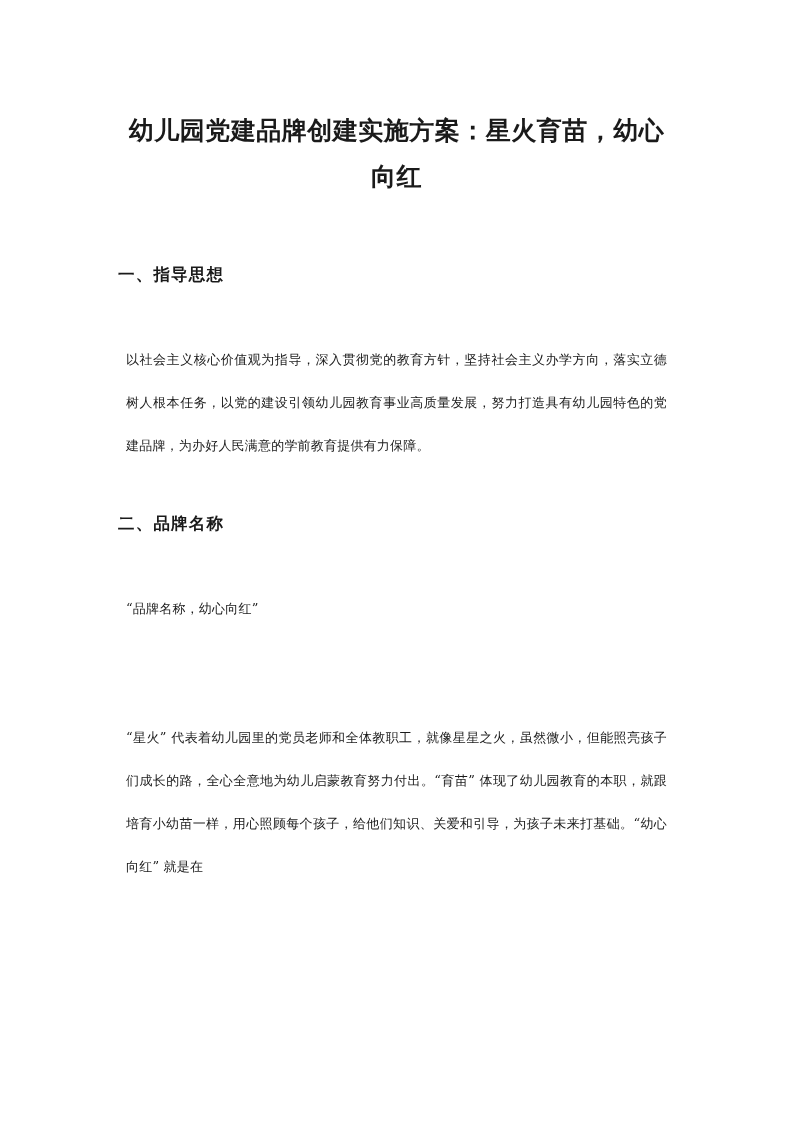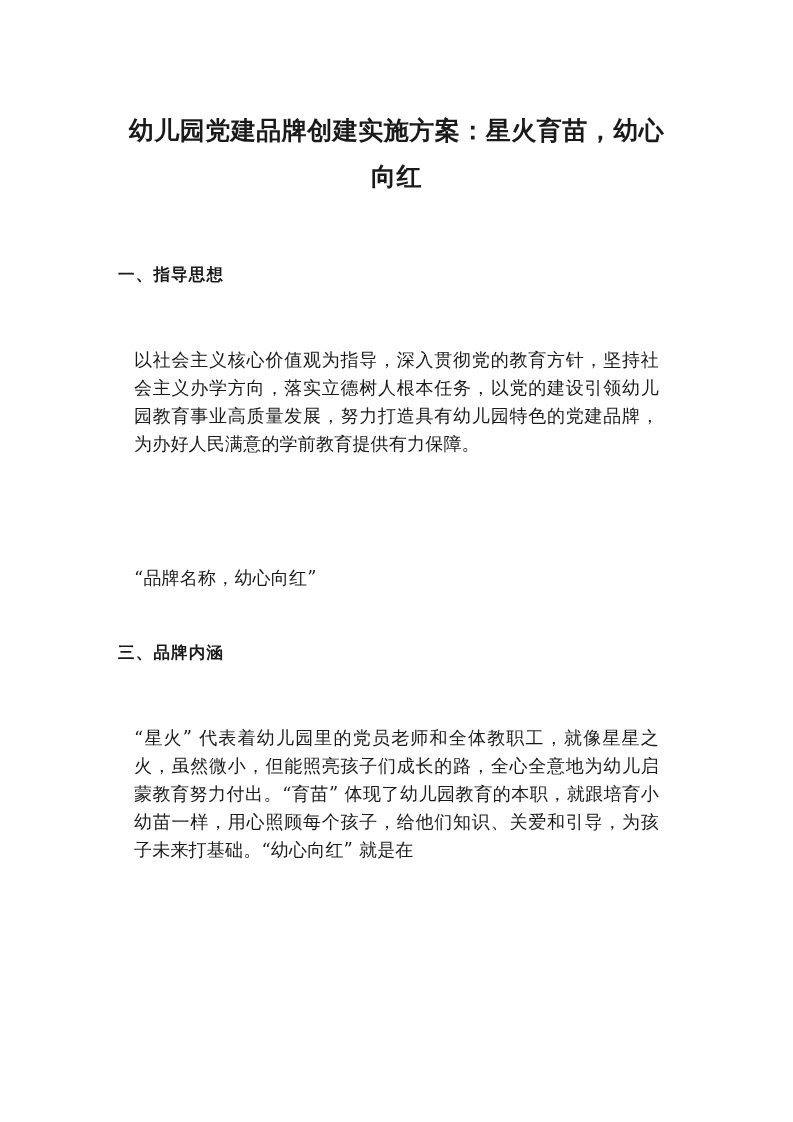--- a/index.html
+++ b/index.html
@@ -34,23 +34,23 @@
     height: 60px;
   }
   .section-heading {
     font-size: 16.5px;
     line-height: 30px;
     font-weight: 700;
     margin: 0;
     letter-spacing: 1.2px;
   }
   .body-para {
-    font-size: 18px;
-    line-height: 28px;
-    margin: 16px;
+    font-size: 13px;
+    line-height: 43px;
+    margin: 8px;
     text-align: justify;
     text-justify: inter-ideograph;
     letter-spacing: 0.2px;
   }
   .gap-lg { height: 40px; }
   .gap-md { height: 34px; }
   .gap-sm { height: 30px; }
 </style>
 </head>
 <body>
@@ -60,23 +60,23 @@
   <h1 class="doc-title">幼儿园党建品牌创建实施方案：星火育苗，幼心向红</h1>
 
   <div class="spacer-after-title"></div>
 
   <div class="section-heading">一、指导思想</div>
   <div class="gap-lg"></div>
 
   <p class="body-para">以社会主义核心价值观为指导，深入贯彻党的教育方针，坚持社会主义办学方向，落实立德树人根本任务，以党的建设引领幼儿园教育事业高质量发展，努力打造具有幼儿园特色的党建品牌，为办好人民满意的学前教育提供有力保障。</p>
   <div class="gap-md"></div>
 
+  <div class="section-heading">二、品牌名称</div>
   <div class="gap-lg"></div>
 
   <p class="body-para">“品牌名称，幼心向红”</p>
   <div class="gap-sm"></div>
 
-  <div class="section-heading">三、品牌内涵</div>
   <div class="gap-lg"></div>
 
   <p class="body-para">“星火” 代表着幼儿园里的党员老师和全体教职工，就像星星之火，虽然微小，但能照亮孩子们成长的路，全心全意地为幼儿启蒙教育努力付出。“育苗” 体现了幼儿园教育的本职，就跟培育小幼苗一样，用心照顾每个孩子，给他们知识、关爱和引导，为孩子未来打基础。“幼心向红” 就是在</p>
 
 </div>
 
 </body></html>

